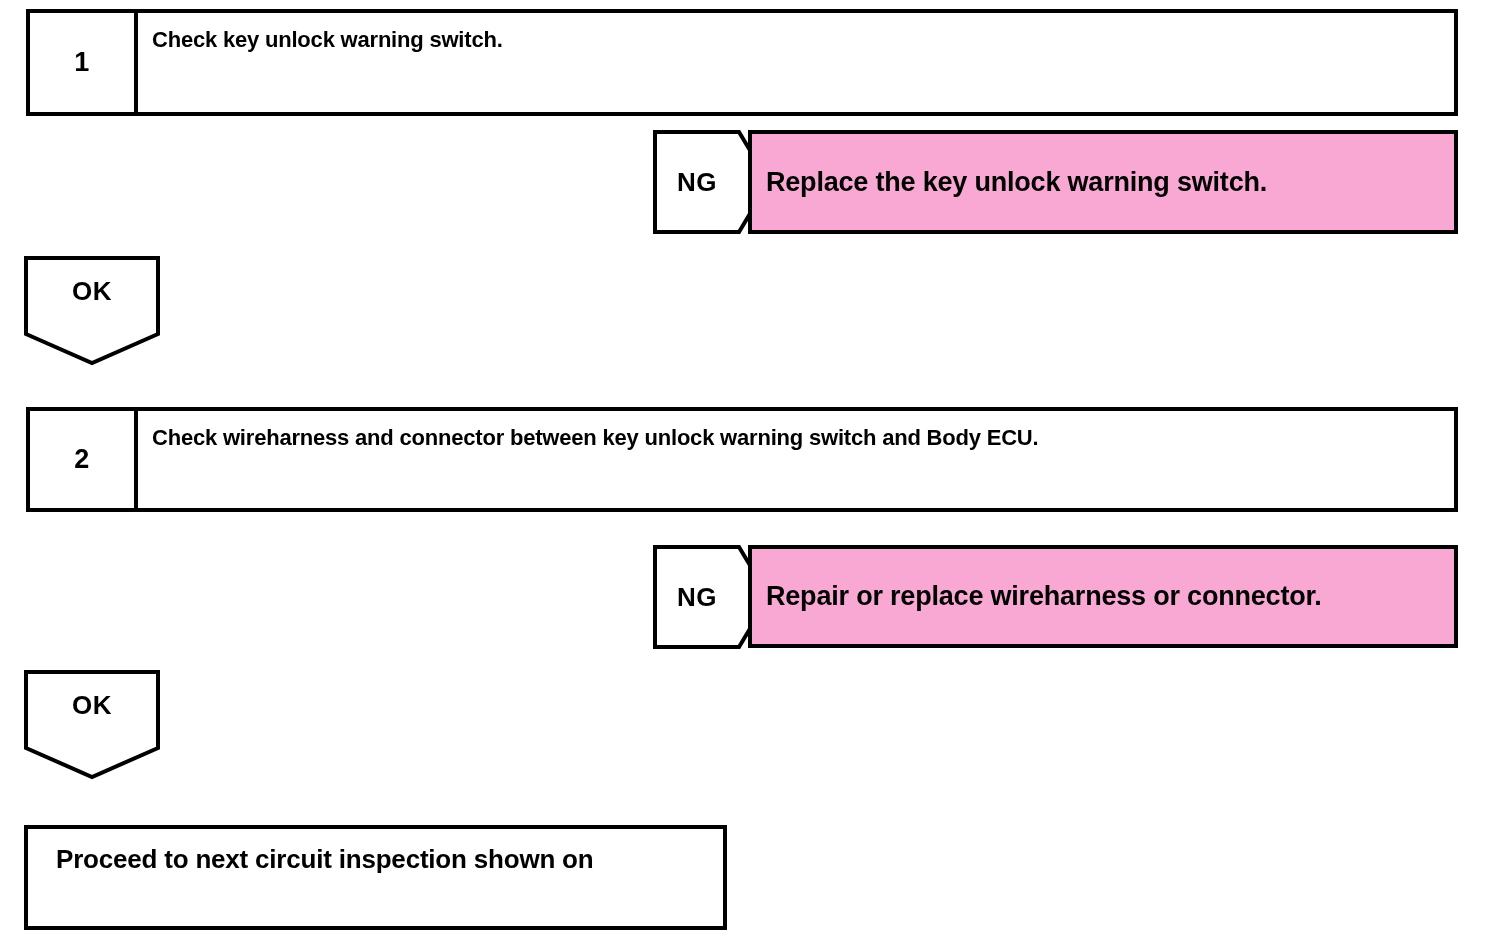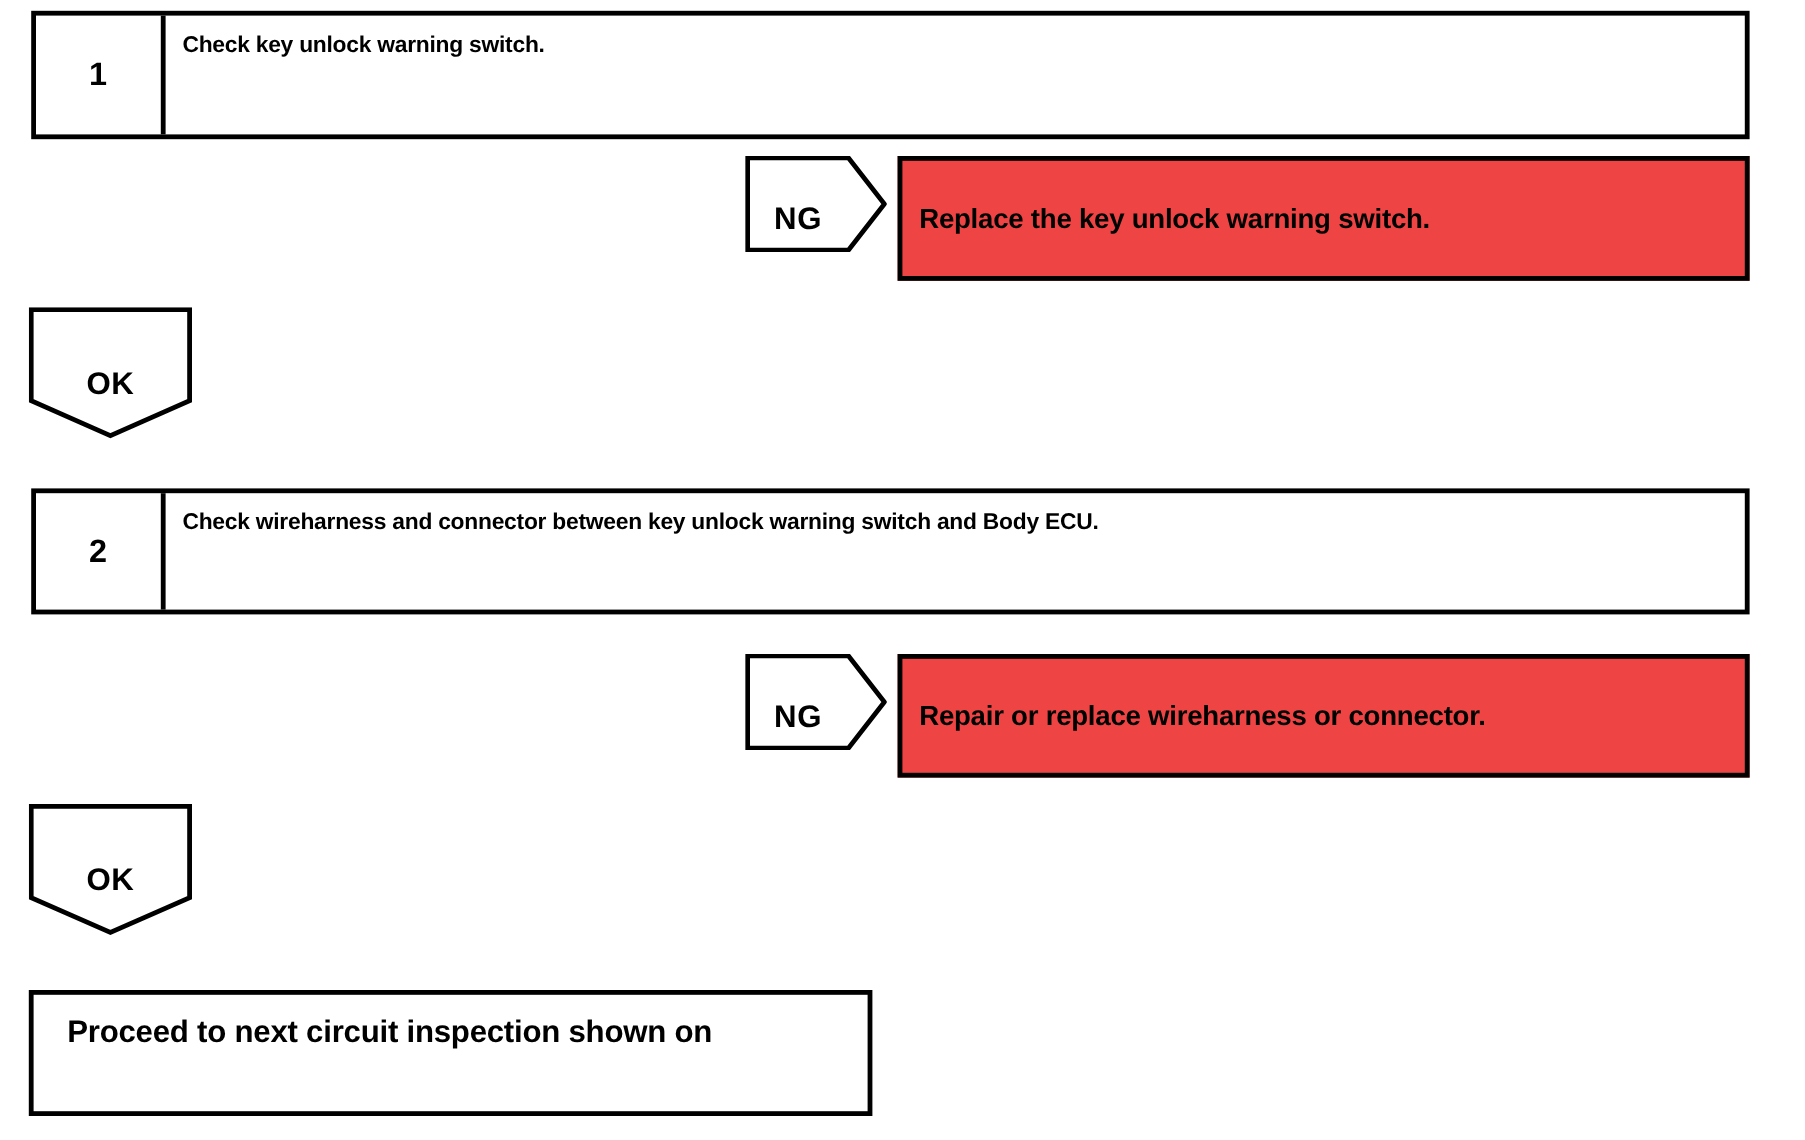--- a/index.html
+++ b/index.html
@@ -36,32 +36,33 @@
     font-size: 27px;
     font-weight: bold;
     color: #000000;
     letter-spacing: 0.5px;
   }
   .step-text {
     flex: 1 1 auto;
     display: flex;
     align-items: flex-start;
     padding: 14px 12px 0 14px;
-    font-size: 19px;
+    font-size: 22px;
     font-weight: bold;
     color: #000000;
     line-height: 1.18;
     letter-spacing: -0.2px;
   }
 
   
   .ng-arrow {
     position: absolute;
     width: 118px;
-    height: 80px;
+    height: 104px;
+    margin-left: 32px;
   }
   .ng-arrow svg {
     display: block;
     width: 100%;
     height: 100%;
   }
   .ng-label {
     position: absolute;
     left: 0;
     top: 0;
@@ -75,25 +76,25 @@
     color: #000000;
     letter-spacing: 0.5px;
     pointer-events: none;
   }
 
   
   .result-box {
     position: absolute;
     box-sizing: border-box;
     border: 4px solid #000000;
-    background: #ef4444;
+    background: #f9a8d4;
     display: flex;
     align-items: center;
     padding: 0 14px;
-    font-size: 23px;
+    font-size: 27px;
     font-weight: bold;
     color: #000000;
     letter-spacing: -0.2px;
   }
 
   
   .ok-arrow {
     position: absolute;
     width: 136px;
     height: 110px;
@@ -110,21 +111,20 @@
     width: 136px;
     height: 70px;
     display: flex;
     align-items: center;
     justify-content: center;
     font-size: 26px;
     font-weight: bold;
     color: #000000;
     letter-spacing: 0.5px;
     pointer-events: none;
-    margin-top: 28px;
   }
 
   
   .final-box {
     position: absolute;
     box-sizing: border-box;
     border: 4px solid #000000;
     background: #ffffff;
     padding: 14px 28px 0 28px;
     font-size: 26px;

